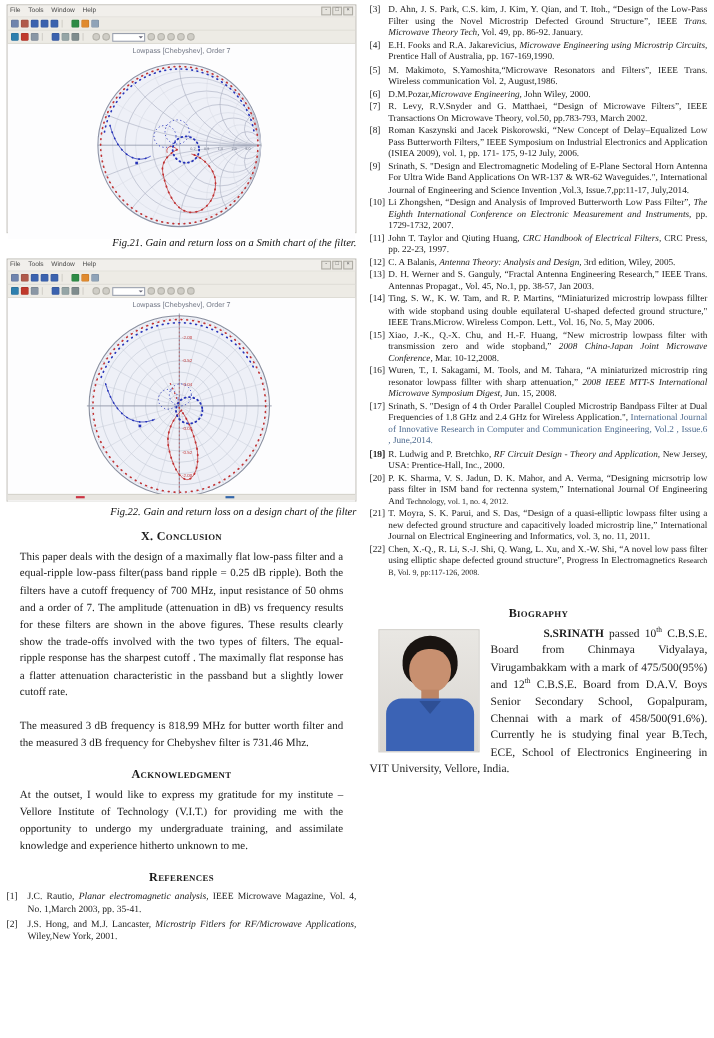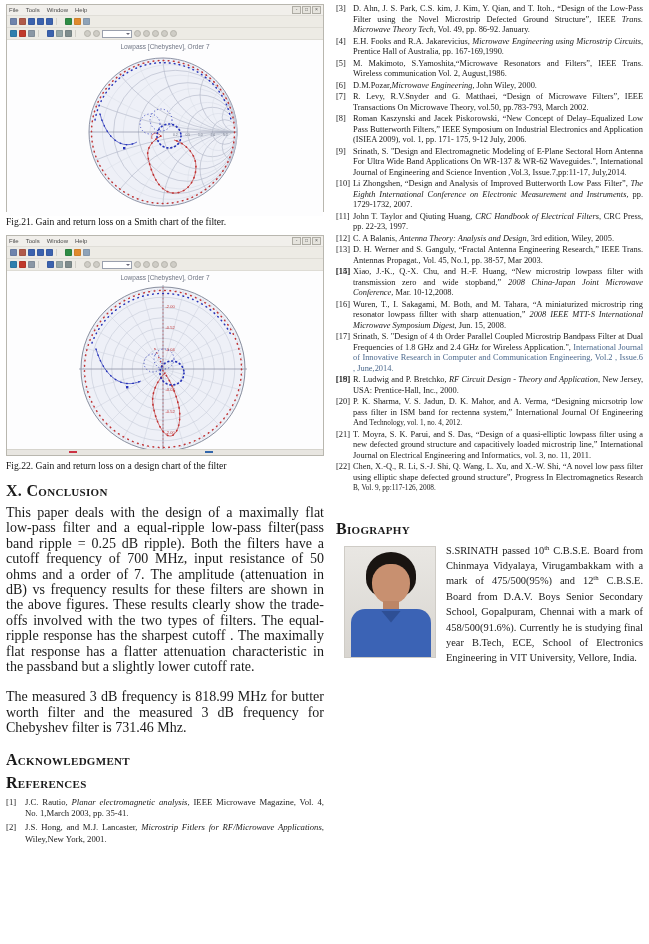--- a/index.html
+++ b/index.html
@@ -27,31 +27,31 @@
   .tdot{width:7px;height:7px;border-radius:50%;background:#cfcdc6;border:1px solid #b5b3ab;box-sizing:border-box;}
   .tdrop{width:30px;height:8px;background:#fff;border:1px solid #9aa0ad;box-sizing:border-box;position:relative;}
   .tdrop:after{content:"";position:absolute;right:1px;top:2px;border:2px solid transparent;border-top-color:#667;}
   .chartarea{position:relative;background:#fdfdfe;}
   .charttitle{text-align:center;font-family:"Liberation Sans",sans-serif;font-size:6.5px;
               color:#707684;padding-top:3px;height:9px;}
   .statusbar{position:absolute;bottom:0;left:0;right:0;height:5px;background:#e8e6e1;border-top:1px solid #d6d4cd;}
   .statusbar .mark-red{position:absolute;left:62px;top:1px;width:8px;height:2px;background:#c34;}
   .statusbar .mark-blue{position:absolute;right:110px;top:1px;width:8px;height:2px;background:#36a;}
 
-  .caption{text-align:left;font-size:9.6px;margin:4px 0 8px;color:#111;}
+  .caption{text-align:right;font-size:9.6px;margin:4px 0 8px;color:#111;font-style:italic;}
 
   
-  .sechead{font-size:16px;font-variant:small-caps;font-weight:600;
+  .sechead{text-align:center;font-size:11px;font-variant:small-caps;font-weight:600;
            margin:11px 0 5px;letter-spacing:.3px;}
-  p.body{font-size:14px;line-height:15.4px;text-align:justify;margin:0 0 15px;}
+  p.body{font-size:10px;line-height:15.4px;text-align:justify;margin:0 12px 15px;}
   .refs .ref{position:relative;font-size:8.4px;line-height:10.5px;text-align:justify;
              padding-left:17px;margin-bottom:1px;}
   .refs.left-refs .ref{font-size:8.7px;line-height:11.8px;padding-left:19px;margin-bottom:2px;}
   .ref .num{position:absolute;left:0;top:0;}
-  .i{font-style:italic;} .b{font-weight:normal;} .sm{font-size:7.3px;font-family:Liberation Serif, serif;} .mu{color:#4d6a8e;}
+  .i{font-style:italic;} .b{font-weight:bold;margin-left:48px;} .sm{font-size:7.3px;font-family:Liberation Serif, serif;} .mu{color:#4d6a8e;}
   sup{font-size:65%;line-height:0;}
 
   
   .bio{font-size:10.4px;line-height:15.4px;text-align:justify;margin-top:4px;}
   .photo{float:left;width:92px;height:112px;margin:3px 10px 2px 8px;position:relative;
          background:linear-gradient(#e9e7e3,#d8d5d0);overflow:hidden;border:1px solid #cfccc6;box-sizing:border-box;}
   .photo .hair{position:absolute;top:5px;left:21px;width:50px;height:46px;background:#191411;
                border-radius:50% 50% 42% 42%;}
   .photo .face{position:absolute;top:17px;left:27px;width:38px;height:40px;background:#c89070;
                border-radius:46% 46% 50% 50%;}
@@ -292,44 +292,45 @@
         <span class="mark-blue"></span>
       </div>
     </div>
     <div class="caption">Fig.22.  Gain and return loss on a design chart of the filter</div>
 
     <div class="sechead">X.  Conclusion</div>
     <p class="body">This paper deals with the design of a maximally flat low-pass filter and a equal-ripple low-pass filter(pass band ripple = 0.25 dB ripple). Both the filters have a cutoff frequency of 700 MHz, input resistance of 50 ohms and a order of 7. The amplitude (attenuation in dB) vs frequency results for these filters are shown in the above figures. These results clearly show the trade-offs involved with the two types of filters. The equal-ripple response has the sharpest cutoff . The maximally flat response has a flatter attenuation characteristic in the passband but a slightly lower cutoff rate.</p>
     <p class="body">The measured 3 dB frequency is 818.99 MHz for butter worth filter and   the measured 3 dB frequency for Chebyshev  filter is 731.46 Mhz.</p>
 
     <div class="sechead" style="font-weight:bold;">Acknowledgment</div>
+    <p class="body">At the outset, I would like to express my gratitude for my institute – Vellore Institute of Technology (V.I.T.) for providing me with the opportunity to undergo my undergraduate training, and assimilate knowledge and experience hitherto unknown to me.</p>
 
     <div class="sechead" style="font-weight:bold;margin-top:4px;">References</div>
     <div class="refs left-refs">
         <div class="ref"><span class="num">[1]</span><span>J.C. Rautio, </span><span class="i">Planar electromagnetic analysis</span><span>, IEEE Microwave Magazine, Vol. 4, No. 1,March 2003, pp. 35-41.</span></div>
         <div class="ref"><span class="num">[2]</span><span>J.S. Hong, and M.J. Lancaster, </span><span class="i">Microstrip Fitlers for RF/Microwave Applications</span><span>, Wiley,New York, 2001.</span></div>
       </div>
   </div>
 
   <div class="col col-right">
     <div class="refs">
         <div class="ref"><span class="num">[3]</span><span>D. Ahn, J. S. Park, C.S. kim, J. Kim, Y. Qian, and T. Itoh., “Design of the Low-Pass Filter using the Novel Microstrip Defected Ground Structure”, IEEE </span><span class="i">Trans. Microwave Theory Tech</span><span>, Vol. 49, pp. 86-92. January.</span></div>
         <div class="ref"><span class="num">[4]</span><span>E.H. Fooks and R.A. Jakarevicius, </span><span class="i">Microwave Engineering using Microstrip Circuits</span><span>, Prentice Hall of Australia, pp. 167-169,1990.</span></div>
         <div class="ref"><span class="num">[5]</span><span>M. Makimoto, S.Yamoshita,“Microwave Resonators and Filters”, IEEE Trans. Wireless communication Vol. 2, August,1986.</span></div>
         <div class="ref"><span class="num">[6]</span><span>D.M.Pozar,</span><span class="i">Microwave Engineering</span><span>, John Wiley, 2000.</span></div>
         <div class="ref"><span class="num">[7]</span><span>R. Levy, R.V.Snyder and G. Matthaei, “Design of Microwave Filters”, IEEE Transactions On Microwave Theory, vol.50, pp.783-793, March 2002.</span></div>
         <div class="ref"><span class="num">[8]</span><span>Roman Kaszynski and Jacek Piskorowski, “New Concept of Delay–Equalized Low Pass Butterworth Filters,” IEEE Symposium on Industrial Electronics and Application (ISIEA 2009), vol. 1, pp. 171- 175, 9-12 July, 2006.</span></div>
         <div class="ref"><span class="num">[9]</span><span>Srinath, S. "Design and Electromagnetic Modeling of E-Plane Sectoral Horn Antenna For Ultra Wide Band Applications On WR-137 &amp; WR-62 Waveguides.", International Journal of Engineering and Science Invention ,Vol.3, Issue.7,pp:11-17, July,2014.</span></div>
         <div class="ref"><span class="num">[10]</span><span>Li Zhongshen, “Design and Analysis of Improved Butterworth Low Pass Filter”, </span><span class="i">The Eighth International Conference on Electronic Measurement and Instruments</span><span>, pp. 1729-1732, 2007.</span></div>
         <div class="ref"><span class="num">[11]</span><span>John T. Taylor and Qiuting Huang, </span><span class="i">CRC Handbook of Electrical Filters</span><span>, CRC Press, pp. 22-23, 1997.</span></div>
         <div class="ref"><span class="num">[12]</span><span>C. A Balanis, </span><span class="i">Antenna Theory: Analysis and Design</span><span>, 3rd edition, Wiley, 2005.</span></div>
-        <div class="ref"><span class="num">[13]</span><span>D. H. Werner and S. Ganguly, “Fractal Antenna Engineering Research,” IEEE Trans. Antennas Propagat., Vol. 45, No.1, pp. 38-57, Mar 2003.</span></div>
-        <div class="ref"><span class="num">[14]</span></div>
+        <div class="ref"><span class="num">[13]</span><span>D. H. Werner and S. Ganguly, “Fractal Antenna Engineering Research,” IEEE Trans. Antennas Propagat., Vol. 45, No.1, pp. 38-57, Jan 2003.</span></div>
+        <div class="ref"><span class="num">[14]</span><span>Ting, S. W., K. W. Tam, and R. P. Martins, “Miniaturized microstrip lowpass fillter with wide stopband using double equilateral U-shaped defected ground structure," IEEE Trans.Microw. Wireless Compon. Lett., Vol. 16, No. 5, May 2006.</span></div>
         <div class="ref"><span class="num">[15]</span><span>Xiao, J.-K., Q.-X. Chu, and H.-F. Huang, “New microstrip lowpass filter with transmission zero and wide stopband,” </span><span class="i">2008 China-Japan Joint Microwave Conference</span><span>, Mar. 10-12,2008.</span></div>
-        <div class="ref"><span class="num">[16]</span><span>Wuren, T., I. Sakagami, M. Both, and M. Tahara, “A miniaturized microstrip ring resonator lowpass fillter with sharp attenuation,” </span><span class="i">2008 IEEE MTT-S International Microwave Symposium Digest</span><span>, Jun. 15, 2008.</span></div>
+        <div class="ref"><span class="num">[16]</span><span>Wuren, T., I. Sakagami, M. Tools, and M. Tahara, “A miniaturized microstrip ring resonator lowpass fillter with sharp attenuation,” </span><span class="i">2008 IEEE MTT-S International Microwave Symposium Digest</span><span>, Jun. 15, 2008.</span></div>
         <div class="ref"><span class="num">[17]</span><span>Srinath, S. "Design of 4 th Order Parallel Coupled Microstrip Bandpass Filter at Dual Frequencies of 1.8 GHz and 2.4 GHz for Wireless Application.", </span><span class="mu">International Journal of Innovative Research in Computer and Communication Engineering, Vol.2 , Issue.6 , June,2014.</span></div>
         <div class="ref"><span class="num">[18]</span></div>
         <div class="ref"><span class="num">[19]</span><span>R. Ludwig and P. Bretchko, </span><span class="i">RF Circuit Design - Theory and Application</span><span>, New Jersey, USA: Prentice-Hall, Inc., 2000.</span></div>
         <div class="ref"><span class="num">[20]</span><span>P. K. Sharma, V. S. Jadun, D. K. Mahor, and A. Verma, “Designing micrsotrip low pass filter in ISM band for rectenna system,” International Journal Of Engineering And </span><span class="sm">Technology, vol. 1, no. 4, 2012.</span></div>
         <div class="ref"><span class="num">[21]</span><span>T. Moyra, S. K. Parui, and S. Das, “Design of a quasi-elliptic lowpass filter using a new defected ground structure and capacitively loaded microstrip line,” International Journal on Electrical Engineering and Informatics, vol. 3, no. 11, 2011.</span></div>
         <div class="ref"><span class="num">[22]</span><span>Chen, X.-Q., R. Li, S.-J. Shi, Q. Wang, L. Xu, and X.-W. Shi, “A novel low pass filter using elliptic shape defected ground structure”, Progress In Electromagnetics </span><span class="sm">Research B, Vol. 9, pp:117-126, 2008.</span></div>
       </div>
 
     <div class="sechead" style="font-weight:bold;margin-top:26px;">Biography</div>
     <div class="bio">

